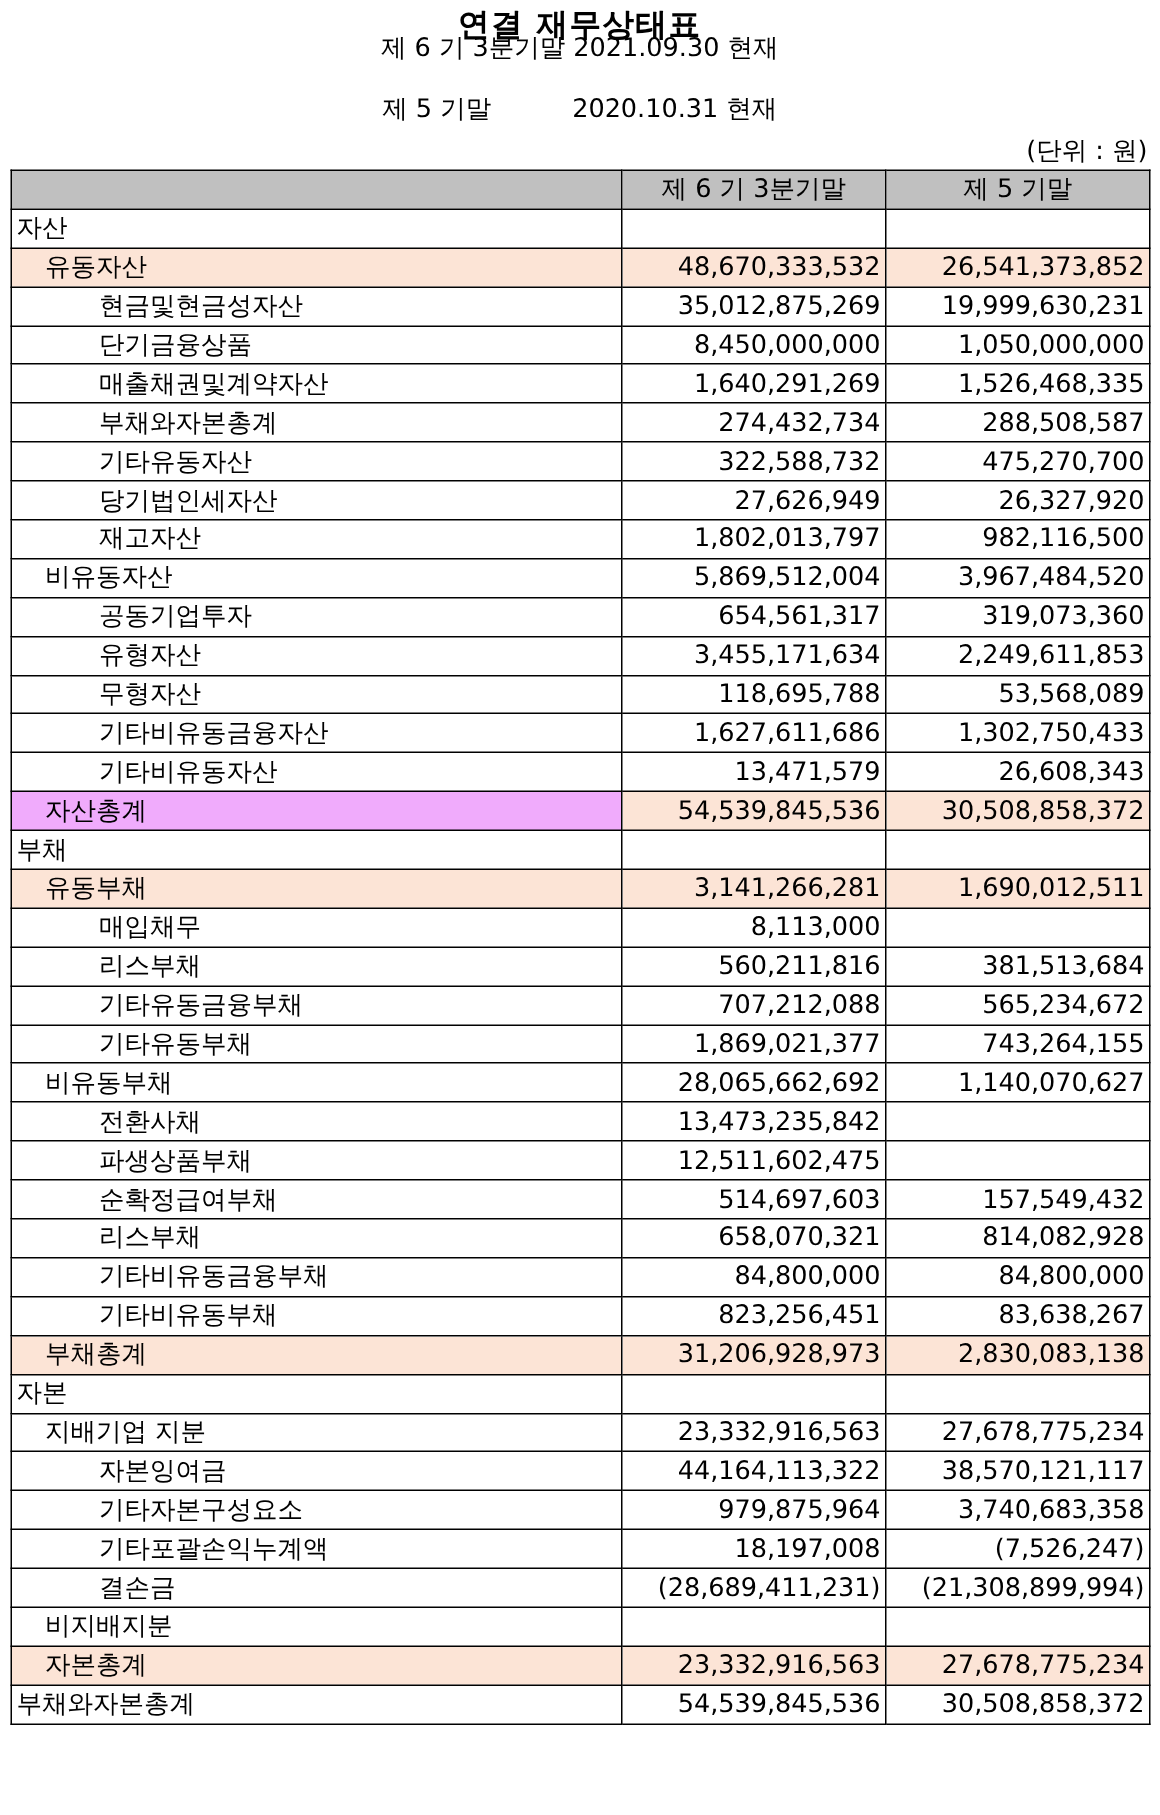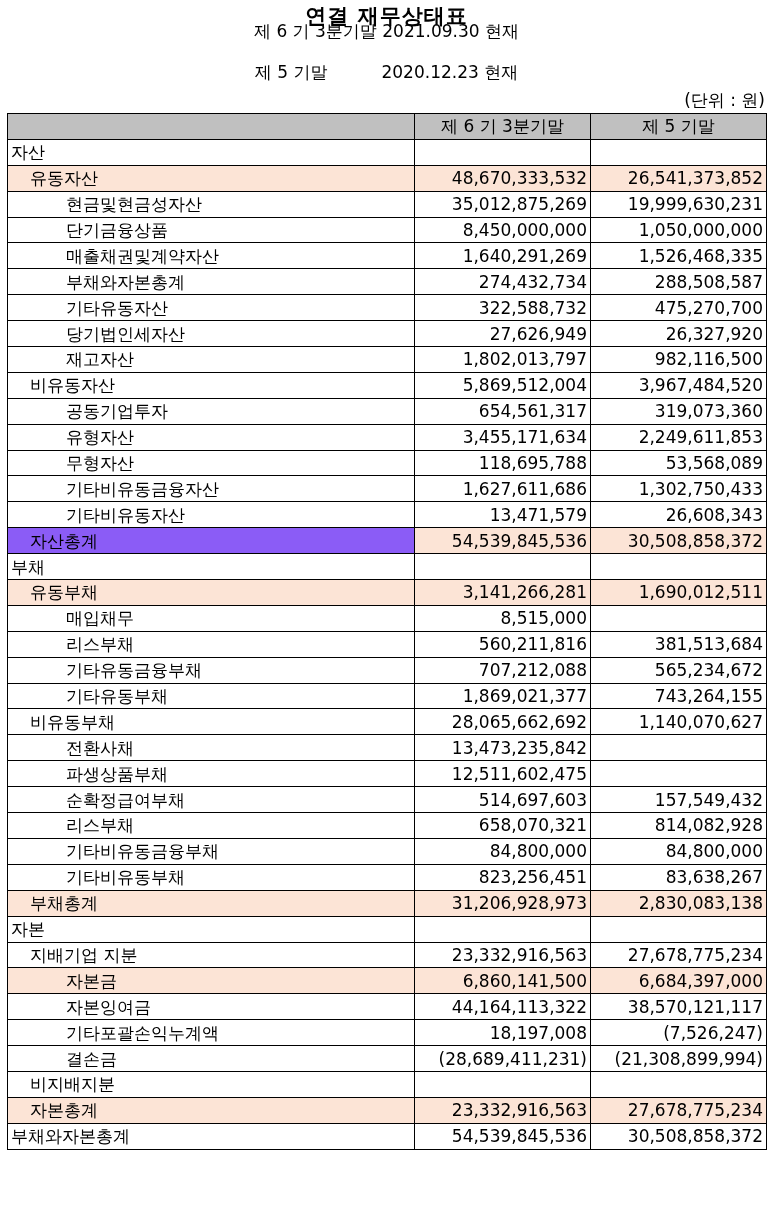--- a/index.html
+++ b/index.html
@@ -39,21 +39,21 @@
   tr.hl td { background: #fce4d6; }
   .ind0 { padding-left: 3px !important; margin-top: 28px; }
   .ind1 { padding-left: 22px !important; }
   .ind2 { padding-left: 58px !important; }
 </style>
 </head>
 <body>
 
 <div class="title">연결 재무상태표</div>
 <div class="subtitle sub1">제 6 기 3분기말 2021.09.30 현재</div>
-<div class="subtitle sub2">제 5 기말          2020.12.23 현재</div>
+<div class="subtitle sub2">제 5 기말          2020.10.31 현재</div>
 <div class="unit">(단위 : 원)</div>
 
 <table class="fs">
   <colgroup>
       <col class="c0">
       <col class="c1">
       <col class="c2">
     </colgroup>
   <thead>
     <tr>
@@ -132,37 +132,37 @@
         <td class="ind2">기타비유동금융자산</td>
         <td class="num">1,627,611,686</td>
         <td class="num">1,302,750,433</td>
       </tr>
       <tr>
         <td class="ind2">기타비유동자산</td>
         <td class="num">13,471,579</td>
         <td class="num">26,608,343</td>
       </tr>
       <tr class="hl">
-        <td class="ind1" style="background: #8b5cf6;">자산총계</td>
+        <td class="ind1" style="background: #f0abfc;">자산총계</td>
         <td class="num" style="background: rgb(252, 228, 214);">54,539,845,536</td>
         <td class="num" style="background: rgb(252, 228, 214);">30,508,858,372</td>
       </tr>
       <tr>
         <td class="ind0">부채</td>
         <td class="num"></td>
         <td class="num"></td>
       </tr>
       <tr class="hl">
         <td class="ind1" style="background: rgb(252, 228, 214);">유동부채</td>
         <td class="num" style="background: rgb(252, 228, 214);">3,141,266,281</td>
         <td class="num" style="background: rgb(252, 228, 214);">1,690,012,511</td>
       </tr>
       <tr>
         <td class="ind2">매입채무</td>
-        <td class="num">8,515,000</td>
+        <td class="num">8,113,000</td>
         <td class="num"></td>
       </tr>
       <tr>
         <td class="ind2">리스부채</td>
         <td class="num">560,211,816</td>
         <td class="num">381,513,684</td>
       </tr>
       <tr>
         <td class="ind2">기타유동금융부채</td>
         <td class="num">707,212,088</td>
@@ -216,29 +216,29 @@
       <tr>
         <td class="ind0">자본</td>
         <td class="num"></td>
         <td class="num"></td>
       </tr>
       <tr>
         <td class="ind1">지배기업 지분</td>
         <td class="num">23,332,916,563</td>
         <td class="num">27,678,775,234</td>
       </tr>
-      <tr class="hl">
-        <td class="ind2" style="background: rgb(252, 228, 214);">자본금</td>
-        <td class="num" style="background: rgb(252, 228, 214);">6,860,141,500</td>
-        <td class="num" style="background: rgb(252, 228, 214);">6,684,397,000</td>
-      </tr>
       <tr>
         <td class="ind2">자본잉여금</td>
         <td class="num">44,164,113,322</td>
         <td class="num">38,570,121,117</td>
+      </tr>
+      <tr>
+        <td class="ind2">기타자본구성요소</td>
+        <td class="num">979,875,964</td>
+        <td class="num">3,740,683,358</td>
       </tr>
       <tr>
         <td class="ind2">기타포괄손익누계액</td>
         <td class="num">18,197,008</td>
         <td class="num">(7,526,247)</td>
       </tr>
       <tr>
         <td class="ind2">결손금</td>
         <td class="num">(28,689,411,231)</td>
         <td class="num">(21,308,899,994)</td>

